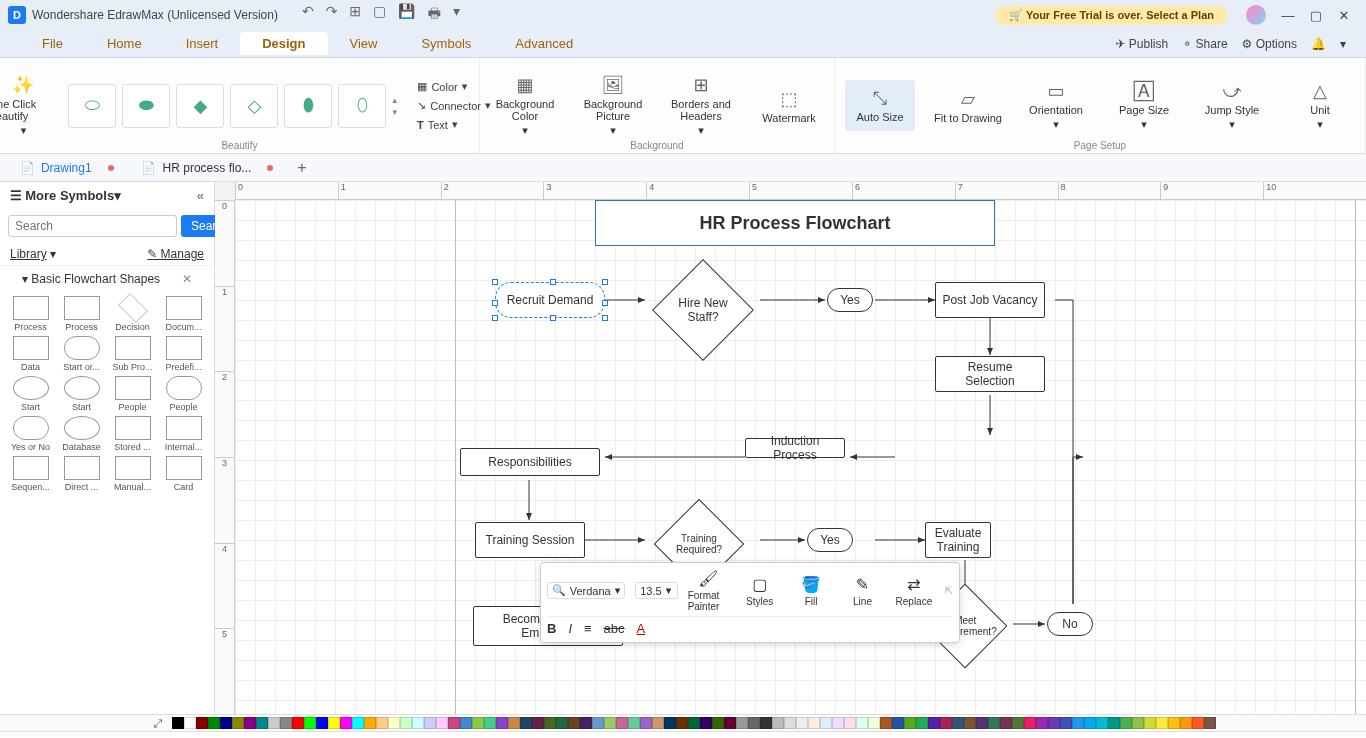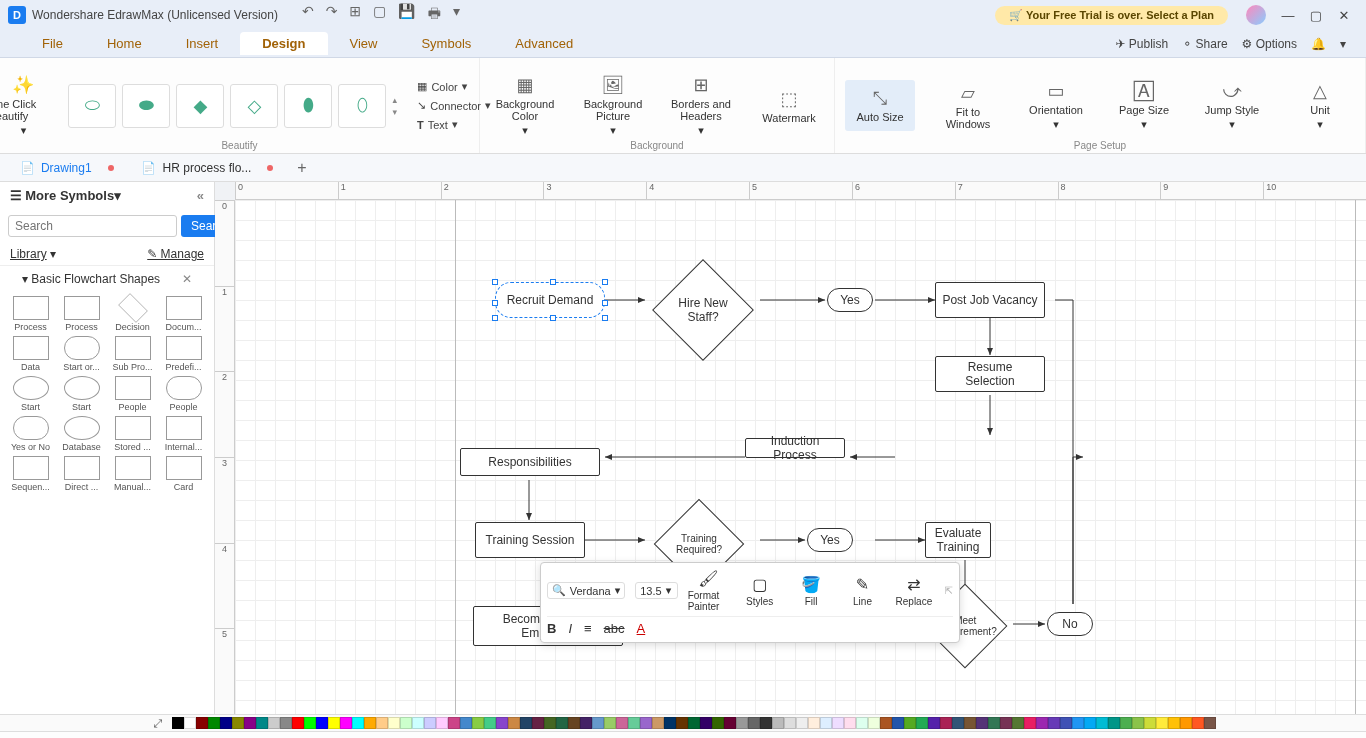--- a/index.html
+++ b/index.html
@@ -194,21 +194,21 @@
     <div class="grouplabel">Background</div>
   </div>
   <div class="ribbon-group pagesetup">
     <div class="ribbon-bg-items">
       <div class="ribbon-btn active">
           <span class="icn">⤡</span>
           <span>Auto Size</span>
         </div>
       <div class="ribbon-btn">
           <span class="icn">▱</span>
-          <span>Fit to Windows</span>
+          <span>Fit to Drawing</span>
         </div>
       <div class="ribbon-btn"><span class="icn">▭</span><span>Orientation</span>▾</div>
       <div class="ribbon-btn"><span class="icn">🄰</span><span>Page Size</span>▾</div>
       <div class="ribbon-btn"><span class="icn">⤻</span><span>Jump Style</span>▾</div>
       <div class="ribbon-btn"><span class="icn">△</span><span>Unit</span>▾</div>
     </div>
     <div class="grouplabel">Page Setup</div>
   </div>
 </div>
 
@@ -364,20 +364,21 @@
         <line x1="525" y1="340" x2="570" y2="340" stroke="#333" marker-end="url(#arrow)"></line>
         <line x1="640" y1="340" x2="690" y2="340" stroke="#333" marker-end="url(#arrow)"></line>
         <line x1="730" y1="360" x2="730" y2="395" stroke="#333" marker-end="url(#arrow)"></line>
         <line x1="684" y1="424" x2="640" y2="424" stroke="#333" marker-end="url(#arrow)"></line>
         <line x1="572" y1="424" x2="386" y2="424" stroke="#333" marker-end="url(#arrow)"></line>
         <line x1="778" y1="424" x2="810" y2="424" stroke="#333" marker-end="url(#arrow)"></line>
         <polyline points="838,404 838,257 848,257" fill="none" stroke="#333" marker-end="url(#arrow)"></polyline>
         <polyline points="820,100 838,100 838,404" fill="none" stroke="#333"></polyline>
       </svg>
 
+      <div class="node title-box" style="top:0;left:360px;width:400px;height:46px">HR Process Flowchart</div>
 
       <div class="node terminator selected" style="top:82px;left:260px;width:110px;height:36px">
         <span>Recruit Demand</span>
         <div class="sel-handle" style="top:-4px;left:-4px"></div>
           <div class="sel-handle" style="top:-4px;right:-4px"></div>
         <div class="sel-handle" style="bottom:-4px;left:-4px"></div>
           <div class="sel-handle" style="bottom:-4px;right:-4px"></div>
         <div class="sel-handle" style="top:-4px;left:50%"></div>
           <div class="sel-handle" style="bottom:-4px;left:50%"></div>
         <div class="sel-handle" style="left:-4px;top:50%"></div>

